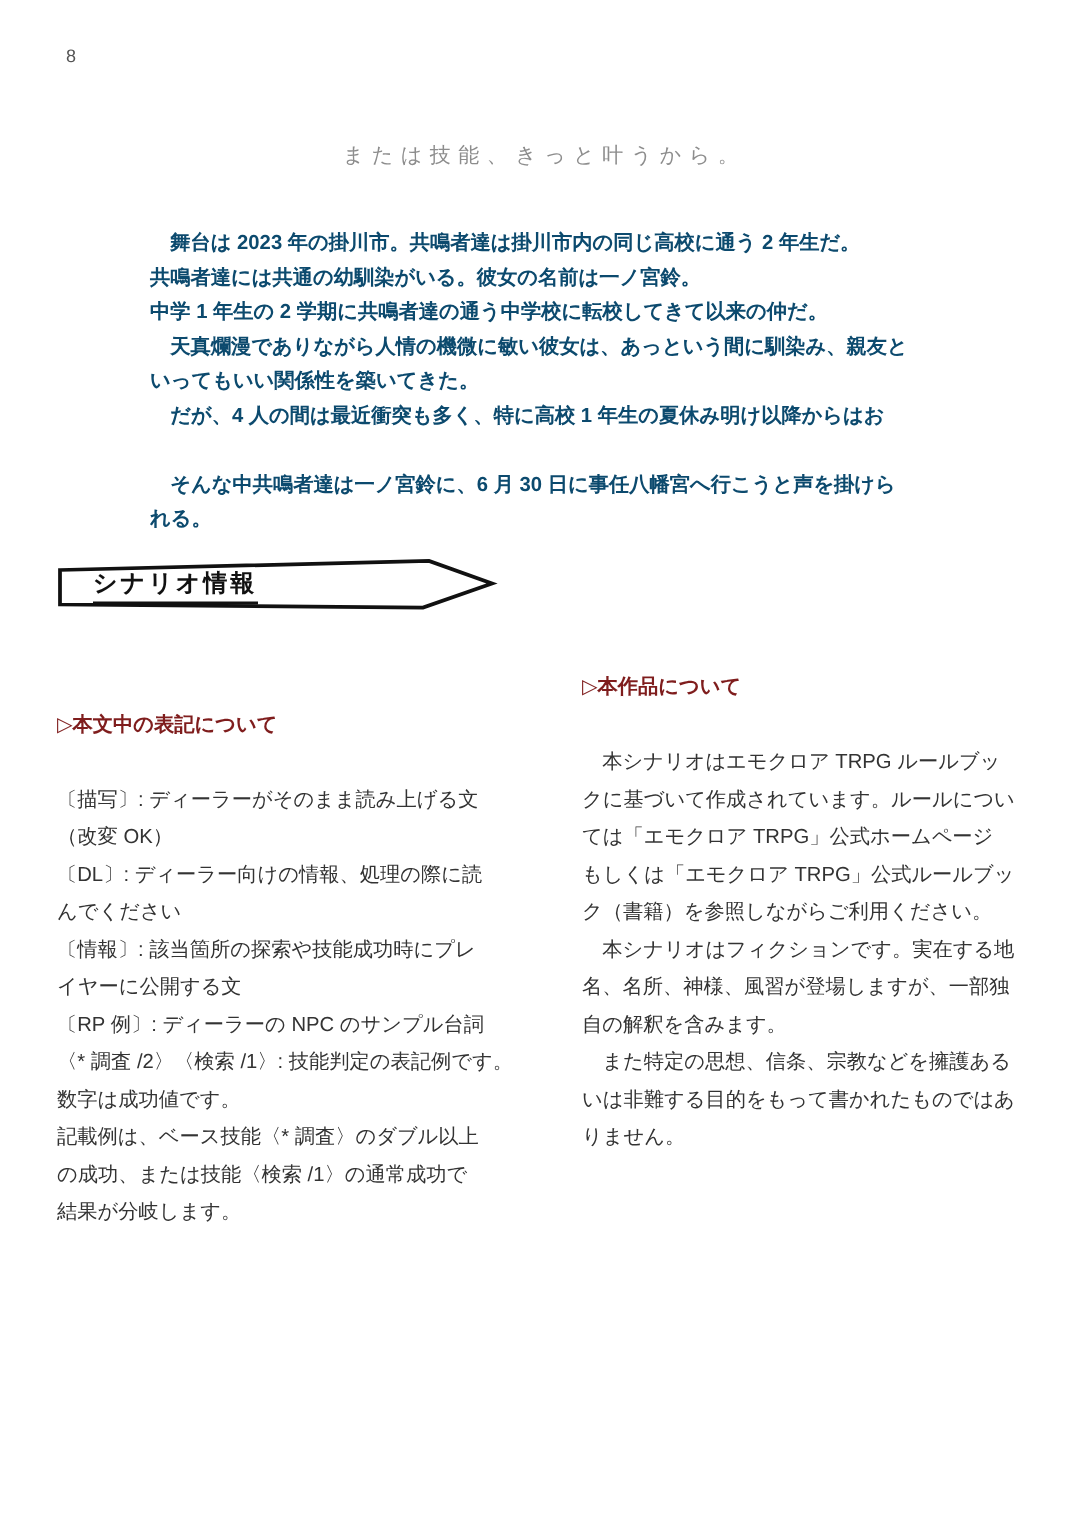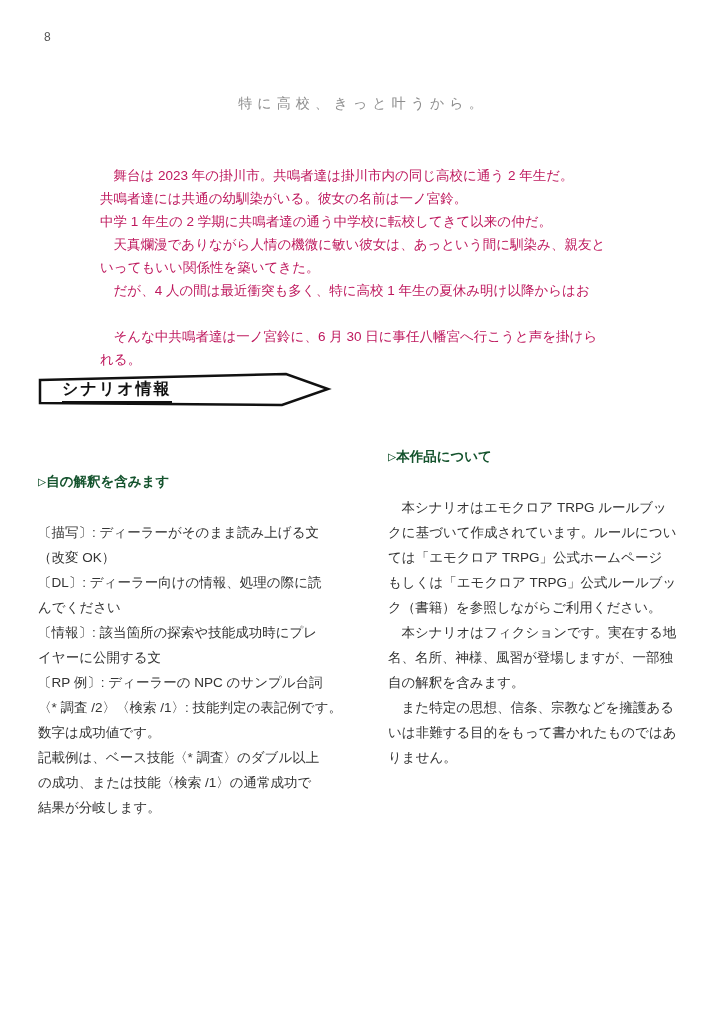--- a/index.html
+++ b/index.html
@@ -22,25 +22,26 @@
     text-align:center;
   }
   .doc-title {
     font-size:15px; color:#767676; letter-spacing:2px;
   }
   .doc-subtitle {
     margin-top:9px;
     font-size:14px; color:#8d8d8d; letter-spacing:5px;
   }
   .intro {
-    position:absolute; left:100px; top:164px; width:534px;
+    position:absolute; left:100px; top:150px; width:534px;
     font-size:13.5px; line-height:23px;
     white-space:pre-line;
-    color:#be185d;
+    color:#0c4a6e;
     text-align:justify;
+    font-weight:bold;
   }
   .intro .u {
     text-decoration:underline;
     text-underline-offset:3px;
   }
   .banner {
     position:absolute; left:34px; top:372px;
     width:302px; height:36px;
   }
   .banner svg { position:absolute; left:0; top:0; }
@@ -59,35 +60,34 @@
   }
   .col {
     font-size:13.5px; line-height:25px;
     white-space:pre-line;
     color:#333333;
     text-align:justify;
   }
   .col-left  { width:332px; }
   .col-right { width:312px; }
   .subhead {
-    font-weight:bold; color:#14532d;
+    font-weight:bold; color:#7f1d1d;
     white-space:pre-line;
-    font-family:Liberation Mono, monospace;
   }
   .col-left .subhead { margin-top:25px; }
 </style>
 </head>
 <body>
 
 <div class="page">
 
   <div class="page-number">8</div>
 
   <div class="doc-header">
-    <div class="doc-subtitle">特に高校、きっと叶うから。</div>
+    <div class="doc-subtitle">または技能、きっと叶うから。</div>
   </div>
 
   <div class="intro"><span>　舞台は 2023 年の掛川市。共鳴者達は掛川市内の同じ高校に通う 2 年生だ。
 共鳴者達には共通の幼馴染がいる。彼女の名前は一ノ宮鈴。
 中学 1 年生の 2 学期に共鳴者達の通う中学校に転校してきて以来の仲だ。
 　天真爛漫でありながら人情の機微に敏い彼女は、あっという間に馴染み、親友と
 いってもいい関係性を築いてきた。
 　だが、4 人の間は最近衝突も多く、特に高校 1 年生の夏休み明け以降からはお
 </span><span>
 　そんな中共鳴者達は一ノ宮鈴に、6 月 30 日に事任八幡宮へ行こうと声を掛けら
@@ -96,21 +96,21 @@
   <div class="banner">
     <svg width="302" height="36" viewBox="0 0 302 36">
       <polygon points="6,8 252,2 294,17 248,33 6,31" fill="#ffffff" stroke="#111111" stroke-width="2.5"></polygon>
     </svg>
     <span class="banner-label">シナリオ情報</span>
   </div>
 
   <div class="columns">
 
     <div class="col col-left">
-      <div class="subhead">▷自の解釈を含みます</div>
+      <div class="subhead">▷本文中の表記について</div>
       <div>〔描写〕: ディーラーがそのまま読み上げる文
 （改変 OK）
 〔DL〕: ディーラー向けの情報、処理の際に読
 んでください
 〔情報〕: 該当箇所の探索や技能成功時にプレ
 イヤーに公開する文
 〔RP 例〕: ディーラーの NPC のサンプル台詞
 〈* 調査 /2〉〈検索 /1〉: 技能判定の表記例です。
 数字は成功値です。
 記載例は、ベース技能〈* 調査〉のダブル以上

